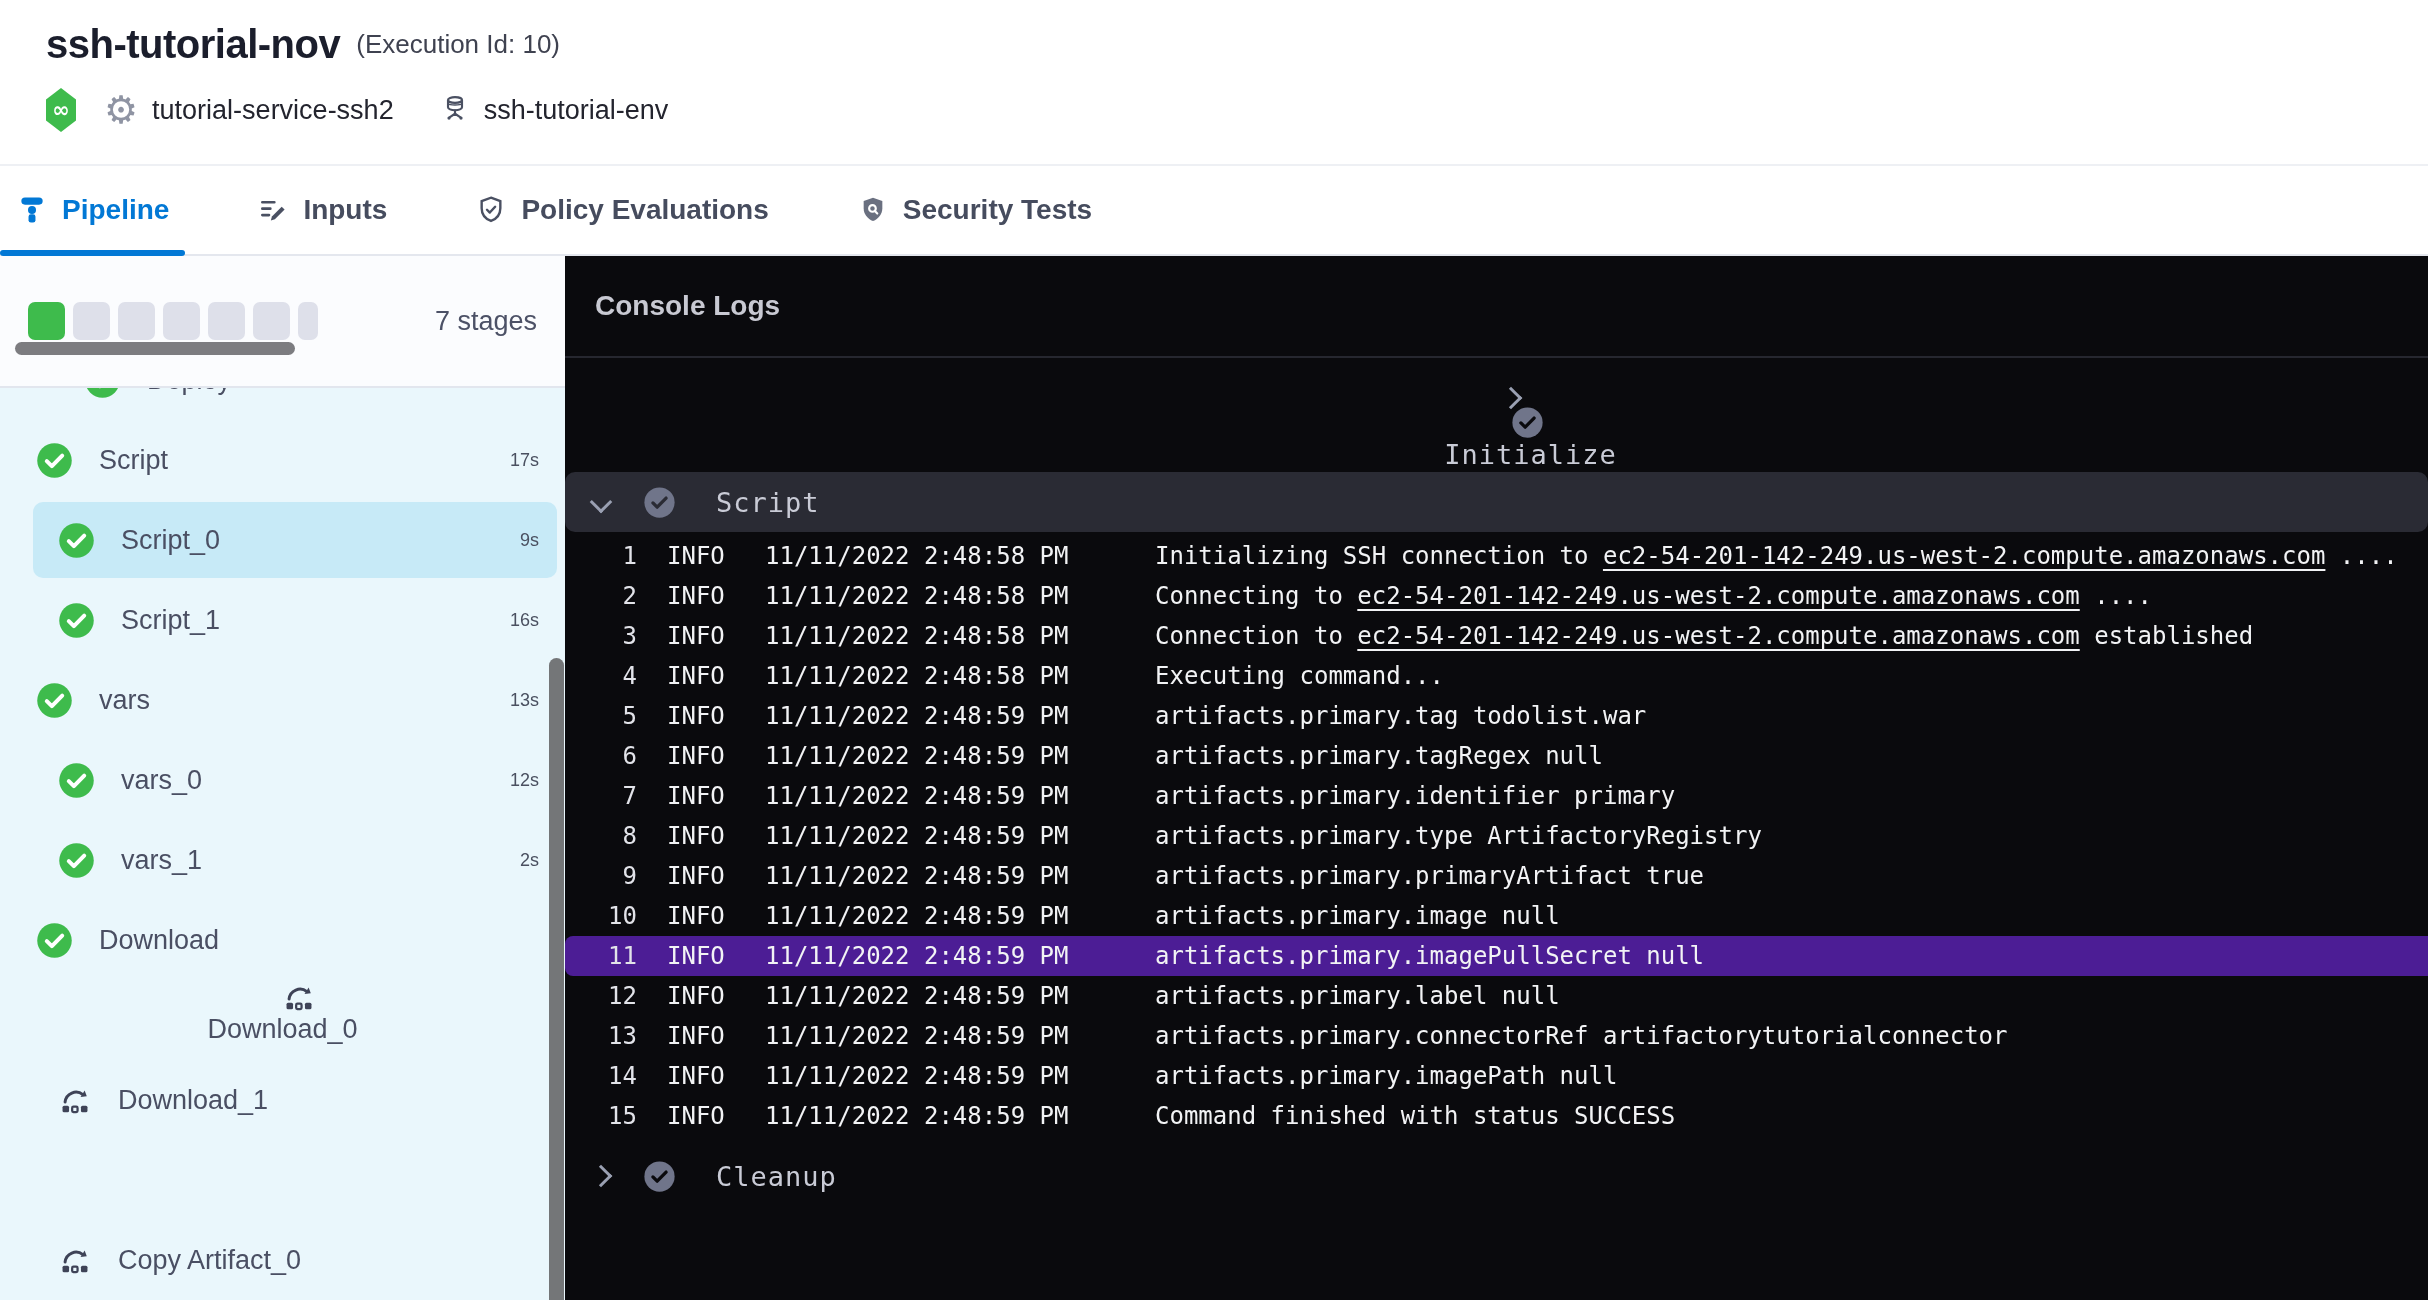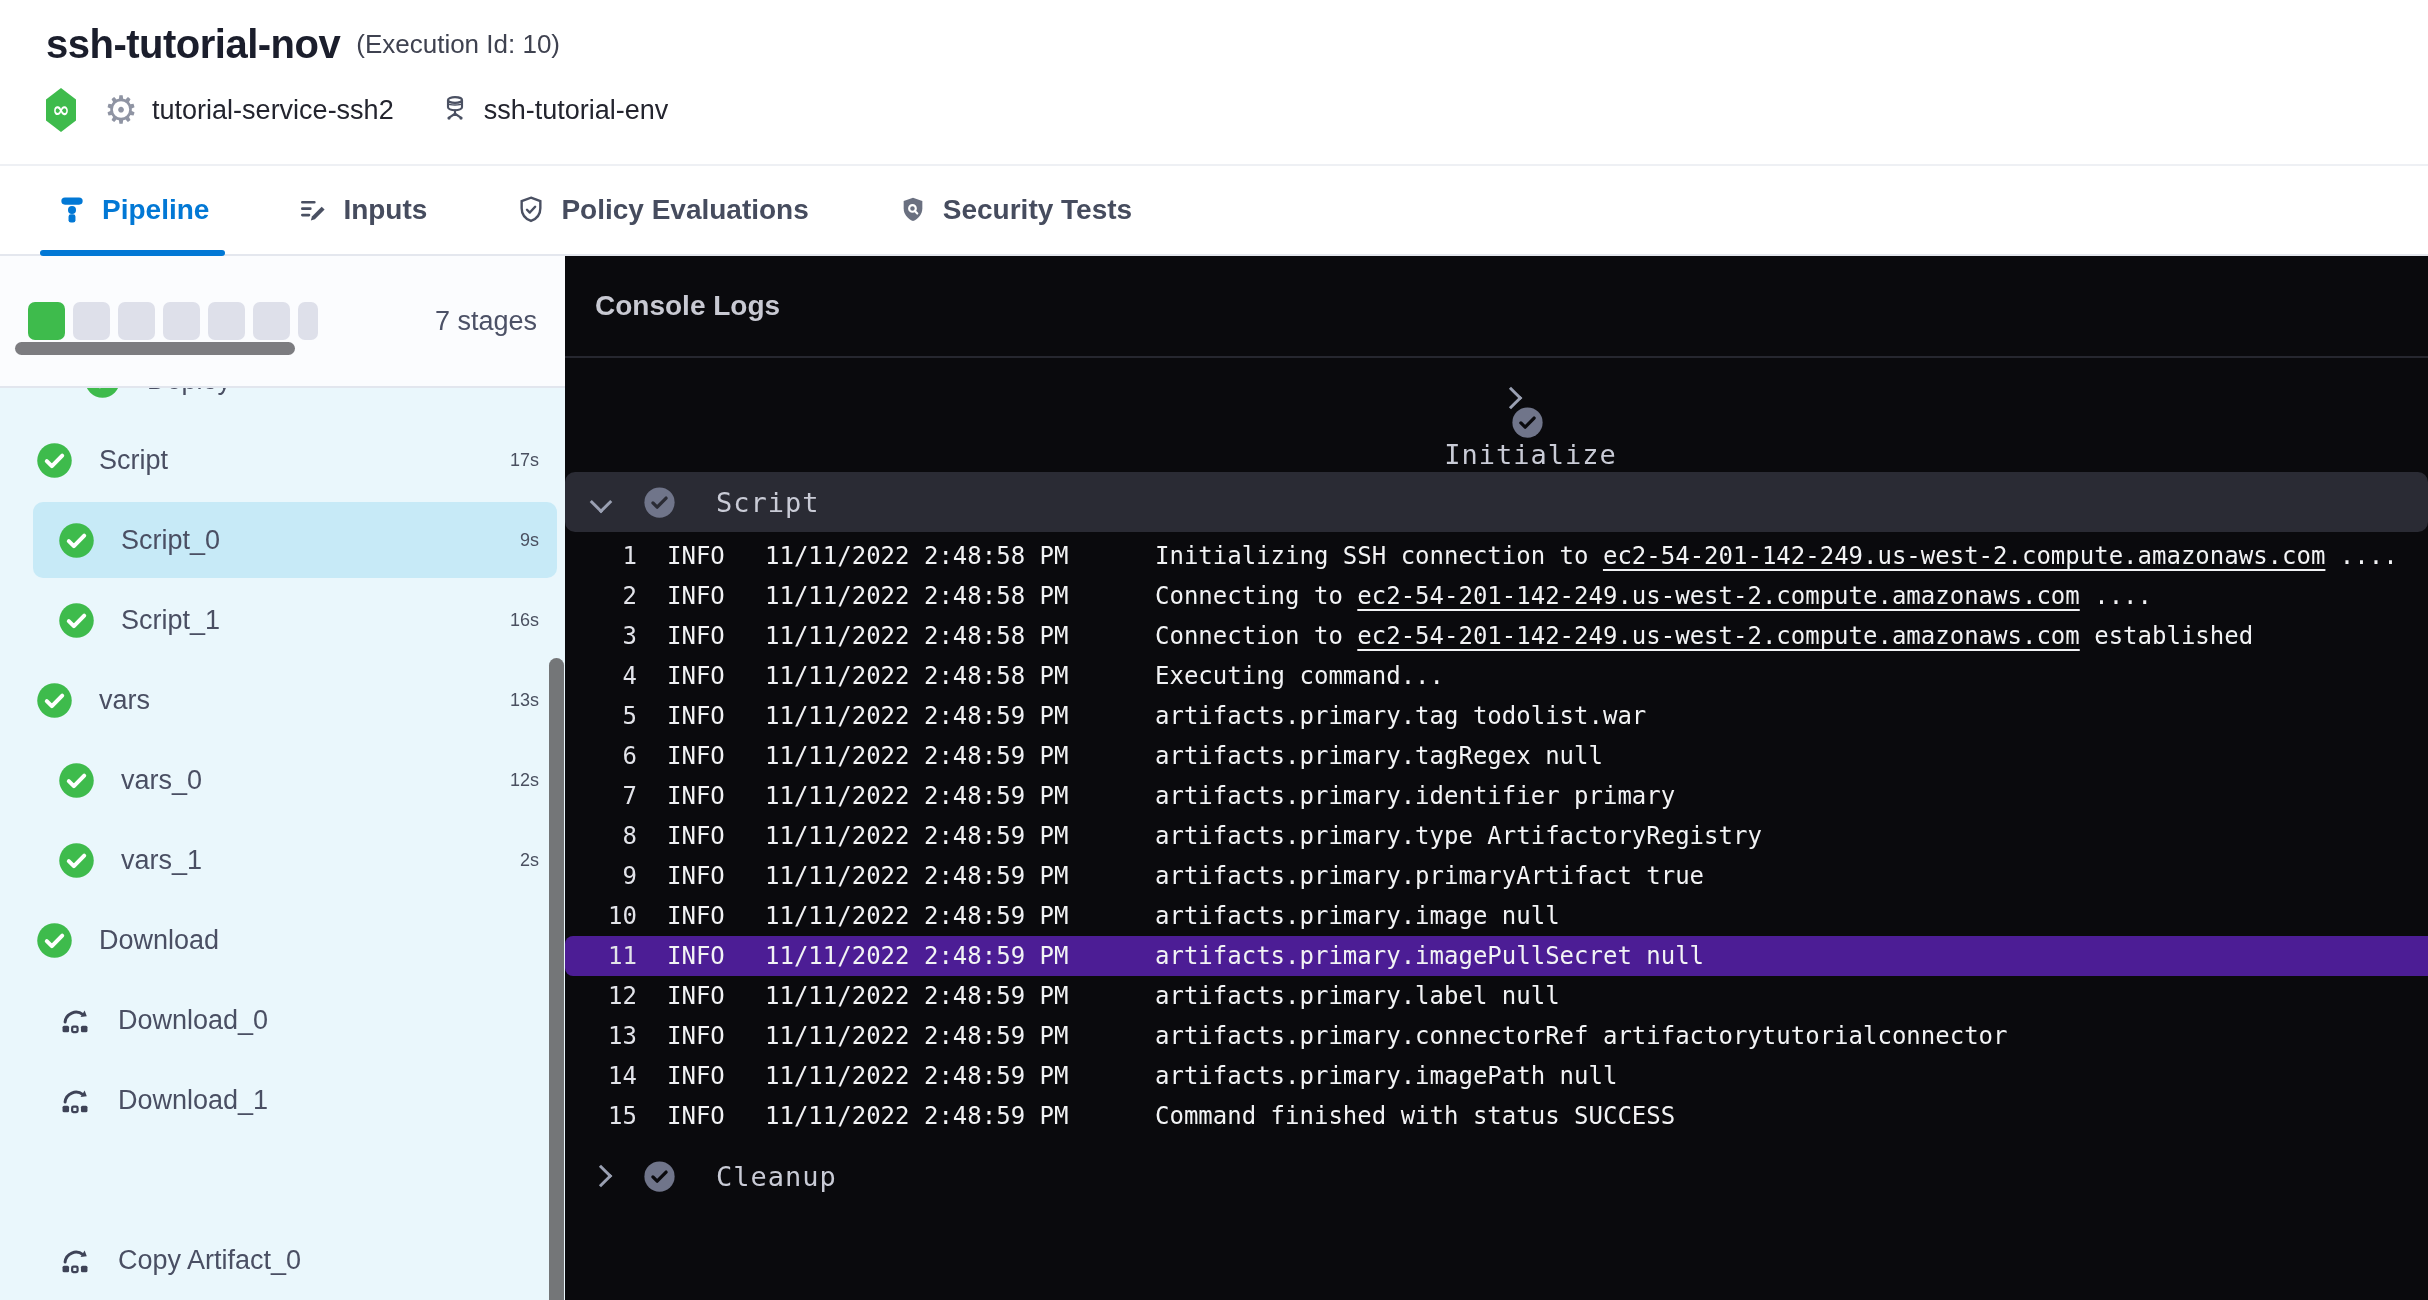--- a/index.html
+++ b/index.html
@@ -14,21 +14,21 @@
   .meta-row{display:flex;align-items:center;margin-top:20px;height:46px;}
   .hex{width:30px;height:44px;background:#3ebb4c;display:flex;align-items:center;justify-content:center;
        clip-path:polygon(50% 0,100% 26%,100% 74%,50% 100%,0 74%,0 26%);}
   .hex .inf{color:#fff;font-size:21px;font-weight:700;line-height:1;font-family:"DejaVu Sans",sans-serif;}
   .gear{font-family:"DejaVu Sans",sans-serif;font-size:38px;color:#8f94a3;margin-left:28px;line-height:1;}
   .meta-label{font-size:27px;color:#23242e;margin-left:14px;}
   .env-ic{margin-left:46px;}
 
   
   .tabbar{height:88px;border-top:2px solid #eef0f4;border-bottom:2px solid #e4e7ee;
-          display:flex;align-items:stretch;padding-left:40px;gap:56px;background:#fff;box-sizing:content-box;}
+          display:flex;align-items:stretch;gap:56px;background:#fff;box-sizing:content-box;}
   .tab{position:relative;display:flex;align-items:center;gap:14px;padding:0 16px;
        font-size:28px;font-weight:600;color:#464c5e;cursor:pointer;}
   .tab .tab-ic{display:flex;align-items:center;}
   .tab.active{color:#0278d5;}
   .tab.active::after{content:'';position:absolute;left:0;right:0;bottom:-2px;height:6px;
        background:#0278d5;border-radius:4px;}
 
   
   .main{display:flex;height:1046px;}
   .sidebar{position:relative;width:565px;flex:0 0 565px;background:#eaf7fc;overflow:hidden;}
@@ -240,21 +240,21 @@
           <div class="srow l1" style="top: 512px;">
             <span class="ic">
               <svg width="37" height="37" viewBox="0 0 24 24">
                 <circle cx="12" cy="12" r="11.2" fill="#3ebb4c"></circle>
                 <path d="M7 12.4l3.3 3.3 6.7-6.9" stroke="#fff" stroke-width="2.6" fill="none" stroke-linecap="round" stroke-linejoin="round"></path>
               </svg>
             </span>
             <span class="slabel">Download</span>
             <span class="sdur"></span>
           </div>
-          <div class="srow l2" style="top: 592px;">
+          <div class="srow l2" style="top: 592px; flex-direction: column;">
             <span class="ic">
               <svg width="34" height="34" viewBox="0 0 24 24">
                 <path d="M5 13.4A7.8 7.8 0 0 1 17.6 8.2" fill="none" stroke="#3e4357" stroke-width="2.1" stroke-linecap="round"></path>
                 <path d="M15.9 9.9l4.4-.6-1.5-4z" fill="#3e4357"></path>
                 <rect x="3.2" y="16" width="4.6" height="4.6" rx="1.1" fill="#3e4357"></rect>
                 <rect x="10" y="16.7" width="3.8" height="3.8" rx="0.9" fill="none" stroke="#3e4357" stroke-width="1.6"></rect>
                 <rect x="16.2" y="16" width="4.6" height="4.6" rx="1.1" fill="#3e4357"></rect>
               </svg>
             </span>
             <span class="slabel">Download_0</span>

